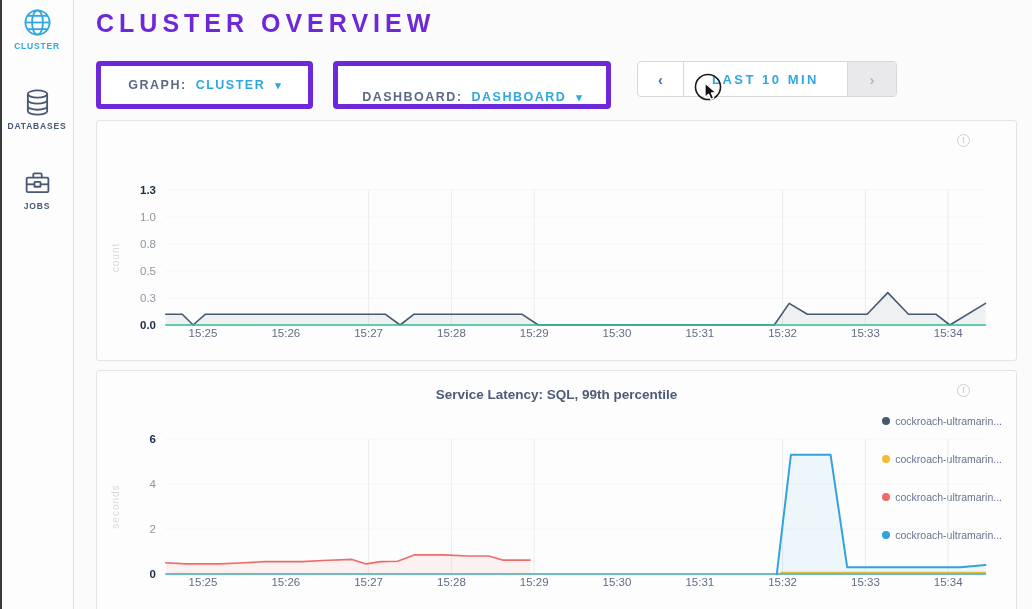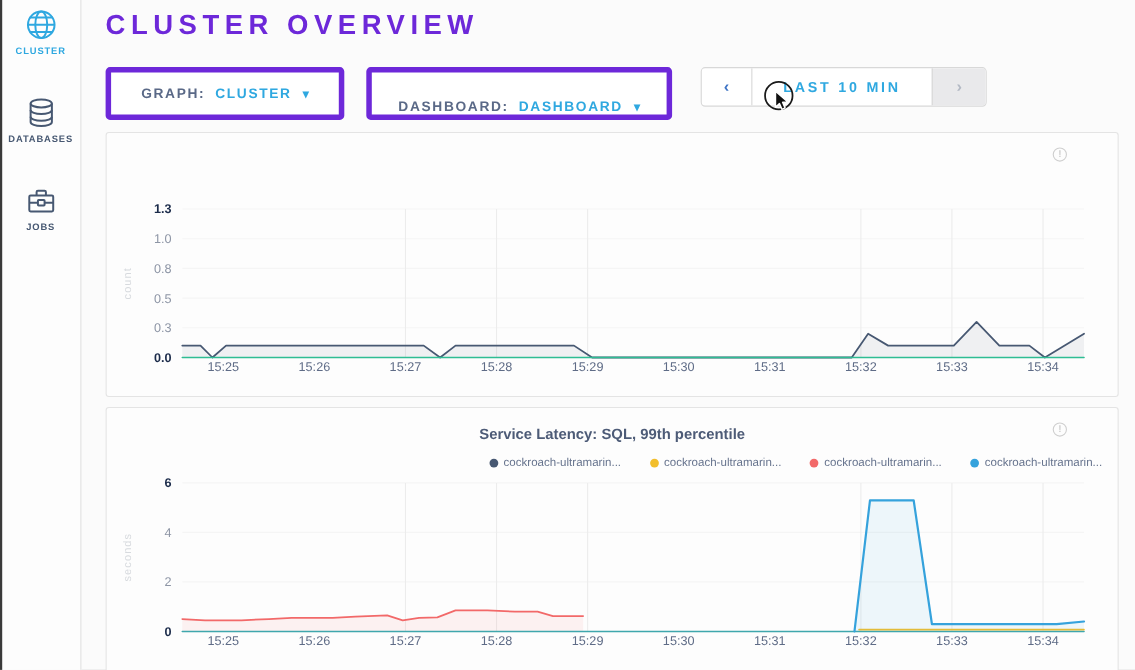--- a/index.html
+++ b/index.html
@@ -77,21 +77,21 @@
   }
   .plot { position:absolute; left:0; }
   #plot0 { top:50px; }
   #plot1 { top:58px; }
   .ytick { font-size:11.5px; fill:#8d95a5; font-family:"Liberation Sans",sans-serif; }
   .ytick.strong { fill:#1b2b4a; font-weight:bold; }
   .xtick { font-size:11.5px; fill:#5f6c87; font-family:"Liberation Sans",sans-serif; }
   .axlab { font-size:10px; fill:#d7dade; letter-spacing:1px; font-family:"Liberation Sans",sans-serif; }
   
   #legend {
-    position:absolute; top:44px; right:14px; display:flex; gap:26px; align-items:center;
+    position:absolute; top:44px; right:14px; display:flex; gap:26px; align-items:center;flex-direction:column;
   }
   .legend-item { display:flex; align-items:center; gap:5px; font-size:10.5px; color:#67748e; cursor:pointer; }
   .legend-item .dot { width:8px; height:8px; border-radius:50%; display:inline-block; }
   
   #cursor { position:absolute; left:688px; top:68px; width:44px; height:44px; z-index:20; pointer-events:none; }
 </style>
 </head>
 <body>
 
 <div id="screen">

